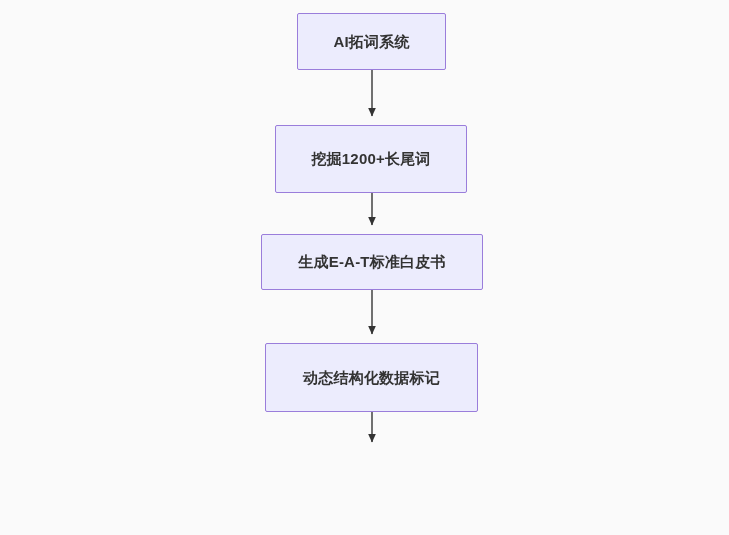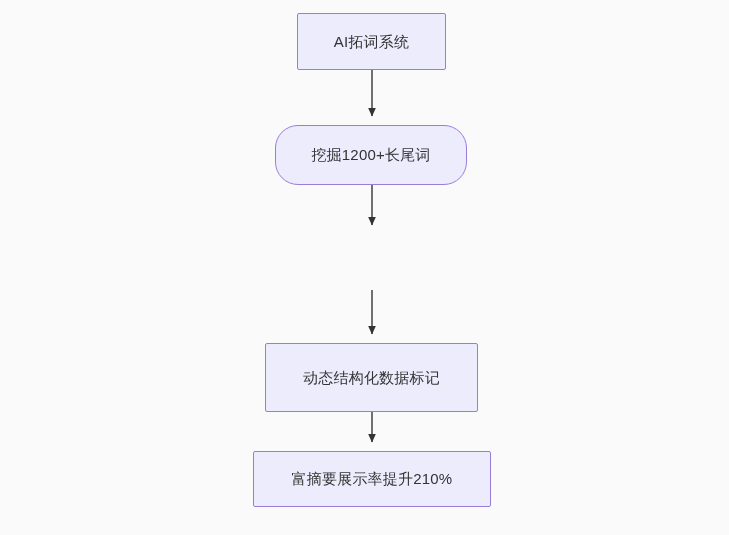--- a/index.html
+++ b/index.html
@@ -36,24 +36,25 @@
     align-items: center;
     justify-content: center;
     color: #333333;
     font-size: 15px;
     line-height: 1.2;
     letter-spacing: 0.2px;
     white-space: nowrap;
   }
   .node-label {
     display: block;
+    font-weight: bold;
   }
   
   .n1 { left: 297px; top: 13px;  width: 149px; height: 57px; }
-  .n2 { left: 275px; top: 125px; width: 192px; height: 60px; border-radius: 23px; }
+  .n2 { left: 275px; top: 125px; width: 192px; height: 68px; }
   .n3 { left: 261px; top: 234px; width: 222px; height: 56px; }
   .n4 { left: 265px; top: 343px; width: 213px; height: 69px; }
   .n5 { left: 253px; top: 451px; width: 238px; height: 56px; }
 </style>
 </head>
 <body>
 
 <div id="flowchart">
 
   <svg class="edge-layer" width="729" height="535" viewBox="0 0 729 535">
@@ -73,22 +74,22 @@
   </svg>
 
   <div class="node n1">
     <span class="node-label">AI拓词系统</span>
   </div>
 
   <div class="node n2">
     <span class="node-label">挖掘1200+长尾词</span>
   </div>
 
+  <div class="node n3">
+    <span class="node-label">生成E-A-T标准白皮书</span>
+  </div>
 
   <div class="node n4">
     <span class="node-label">动态结构化数据标记</span>
   </div>
 
-  <div class="node n5">
-    <span class="node-label">富摘要展示率提升210%</span>
-  </div>
 
 </div>
 
 </body></html>

